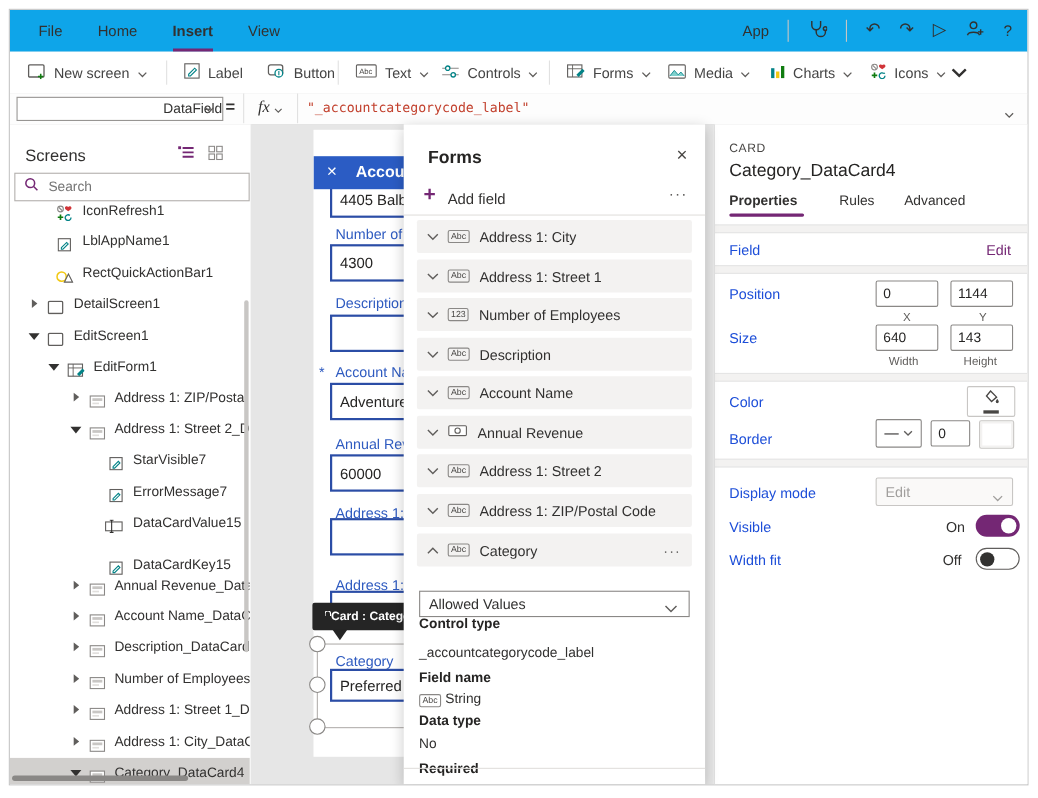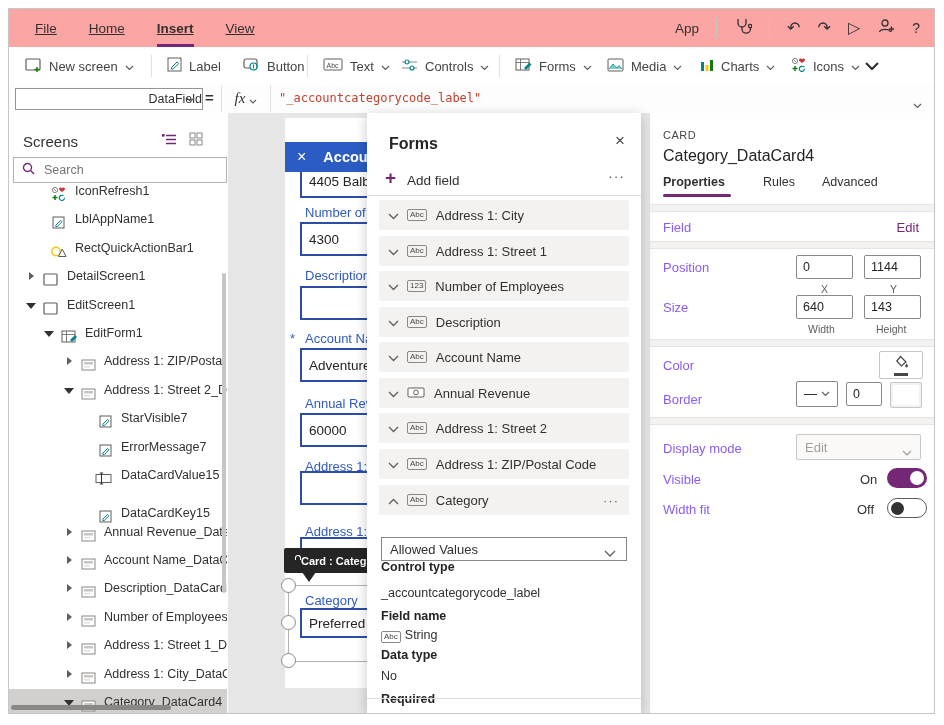--- a/index.html
+++ b/index.html
@@ -1,20 +1,20 @@
 <!DOCTYPE html>
 <html><head>
 <meta charset="utf-8">
 <style>
   html,body{margin:0;padding:0;background:#fff;}
   .stage{position:relative;width:944px;height:725px;background:#fff;font-family:"Liberation Sans",sans-serif;color:#323130;overflow:hidden;}
   .abs{position:absolute;}
   .win{position:absolute;left:8px;top:8px;width:925px;height:704px;border:1px solid #c6c6c6;background:#fff;overflow:hidden;}
   
-  .menubar{position:absolute;left:0;top:0;width:100%;height:38px;background:#fca5a5;border-bottom:1px solid #e5e5e5;display:flex;align-items:stretch;text-decoration:underline;}
+  .menubar{position:absolute;left:0;top:0;width:100%;height:38px;background:#0ea5e9;border-bottom:1px solid #e5e5e5;display:flex;align-items:stretch;}
   .menu-left{display:flex;align-items:stretch;padding-left:26px;gap:32px;}
   .mi{display:flex;align-items:center;font-size:13.5px;color:#323130;cursor:default;}
   .mi.active{font-weight:bold;box-shadow:inset 0 -3px 0 #742774;}
   .menu-right{position:absolute;right:14px;top:0;height:38px;display:flex;align-items:center;gap:17px;}
   .vsep{width:1px;height:20px;background:#c8c6c4;}
   .uicon{font-size:16px;color:#323130;line-height:1;}
   
   .ribbon{position:absolute;left:0;top:38px;width:100%;height:38px;background:#fff;border-bottom:1px solid #e1e1e1;}
   .rbtn{position:absolute;top:0;height:38px;display:flex;align-items:center;gap:7px;font-size:13px;color:#444;}
   .rsep{position:absolute;top:8px;width:1px;height:22px;background:#e1e1e1;}
@@ -70,21 +70,21 @@
   .xl{position:absolute;left:14px;font-size:12.5px;}
   .xl.b{font-weight:bold;color:#252423;margin-top:40px;}
   .fp-dd{position:absolute;left:14px;top:424px;width:246px;height:24px;border:1px solid #8a8886;background:#fff;display:flex;align-items:center;font-size:13px;padding-left:8px;box-sizing:border-box;}
   
   .rpanel{position:absolute;left:640px;top:104px;width:285px;height:600px;background:#fff;border-left:1px solid #e1e1e1;z-index:4;}
   .rp-kind{position:absolute;left:13px;top:16px;font-size:11px;color:#484644;letter-spacing:.5px;}
   .rp-title{position:absolute;left:13px;top:34px;font-size:16px;color:#252423;}
   .rp-tab{position:absolute;top:62px;font-size:12.5px;color:#323130;}
   .rp-underline{position:absolute;left:13px;top:81px;width:68px;height:3px;background:#742774;border-radius:2px;}
   .band{position:absolute;left:0;width:285px;height:6px;background:#f3f2f1;border-top:1px solid #e5e5e5;border-bottom:1px solid #e5e5e5;}
-  .rlab{position:absolute;left:13px;font-size:13px;color:#8b5cf6;}
+  .rlab{position:absolute;left:13px;font-size:13px;color:#1d4ed8;}
   .rin{position:absolute;height:24px;border:1px solid #8a8886;border-radius:2px;background:#fff;font-size:12.5px;display:flex;align-items:center;padding-left:6px;box-sizing:border-box;color:#252423;}
   .sublab{position:absolute;font-size:10.5px;color:#605e5c;}
   .edit-link{position:absolute;right:16px;font-size:13px;color:#742774;}
   .cbtn{position:absolute;left:229px;width:42px;height:26px;border:1px solid #c8c6c4;border-radius:2px;background:#fff;display:flex;flex-direction:column;align-items:center;justify-content:center;}
   .cbar{width:14px;height:2.5px;background:#484644;margin-top:1px;}
   .dd{position:absolute;border:1px solid #8a8886;border-radius:2px;background:#fff;display:flex;align-items:center;box-sizing:border-box;}
   .dd.dis{border-color:#c8c6c4;background:#faf9f8;color:#a19f9d;}
   .swatch{position:absolute;width:30px;height:24px;border:1px solid #c8c6c4;border-radius:2px;background:#fff;box-shadow:inset 0 0 0 2px #f3f2f1;}
   .toggle-on{position:absolute;width:40px;height:20px;background:#742774;border-radius:10px;}
   .toggle-on .knob{position:absolute;right:3px;top:3px;width:14px;height:14px;background:#fff;border-radius:50%;}

